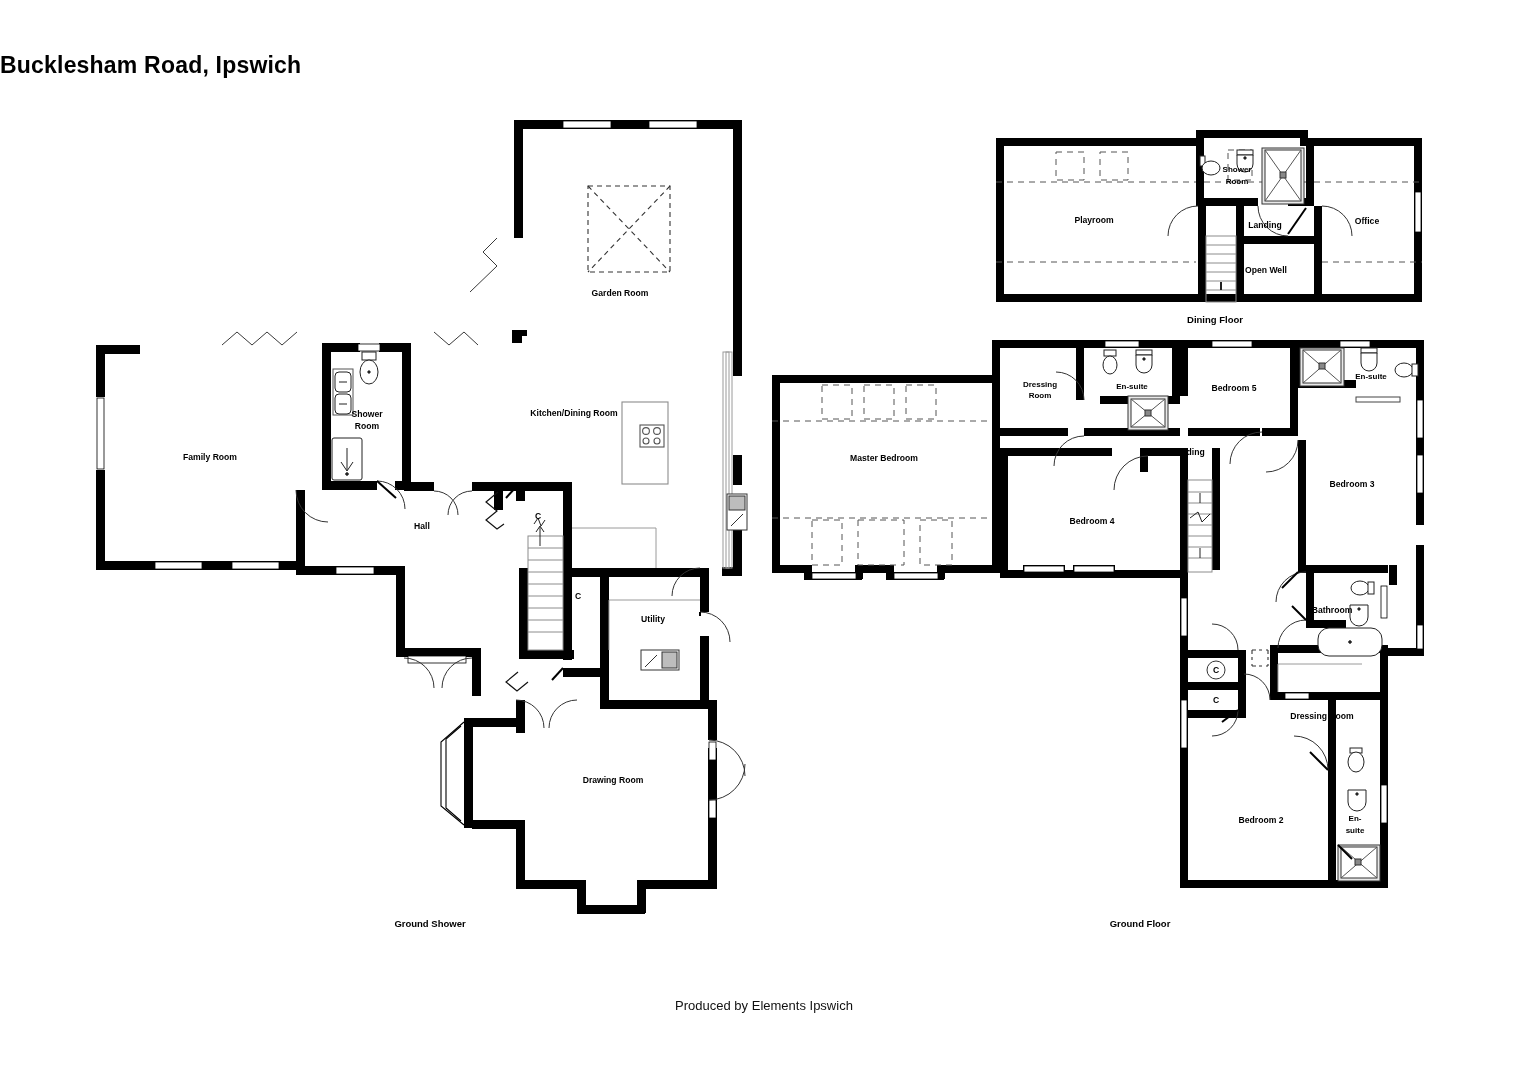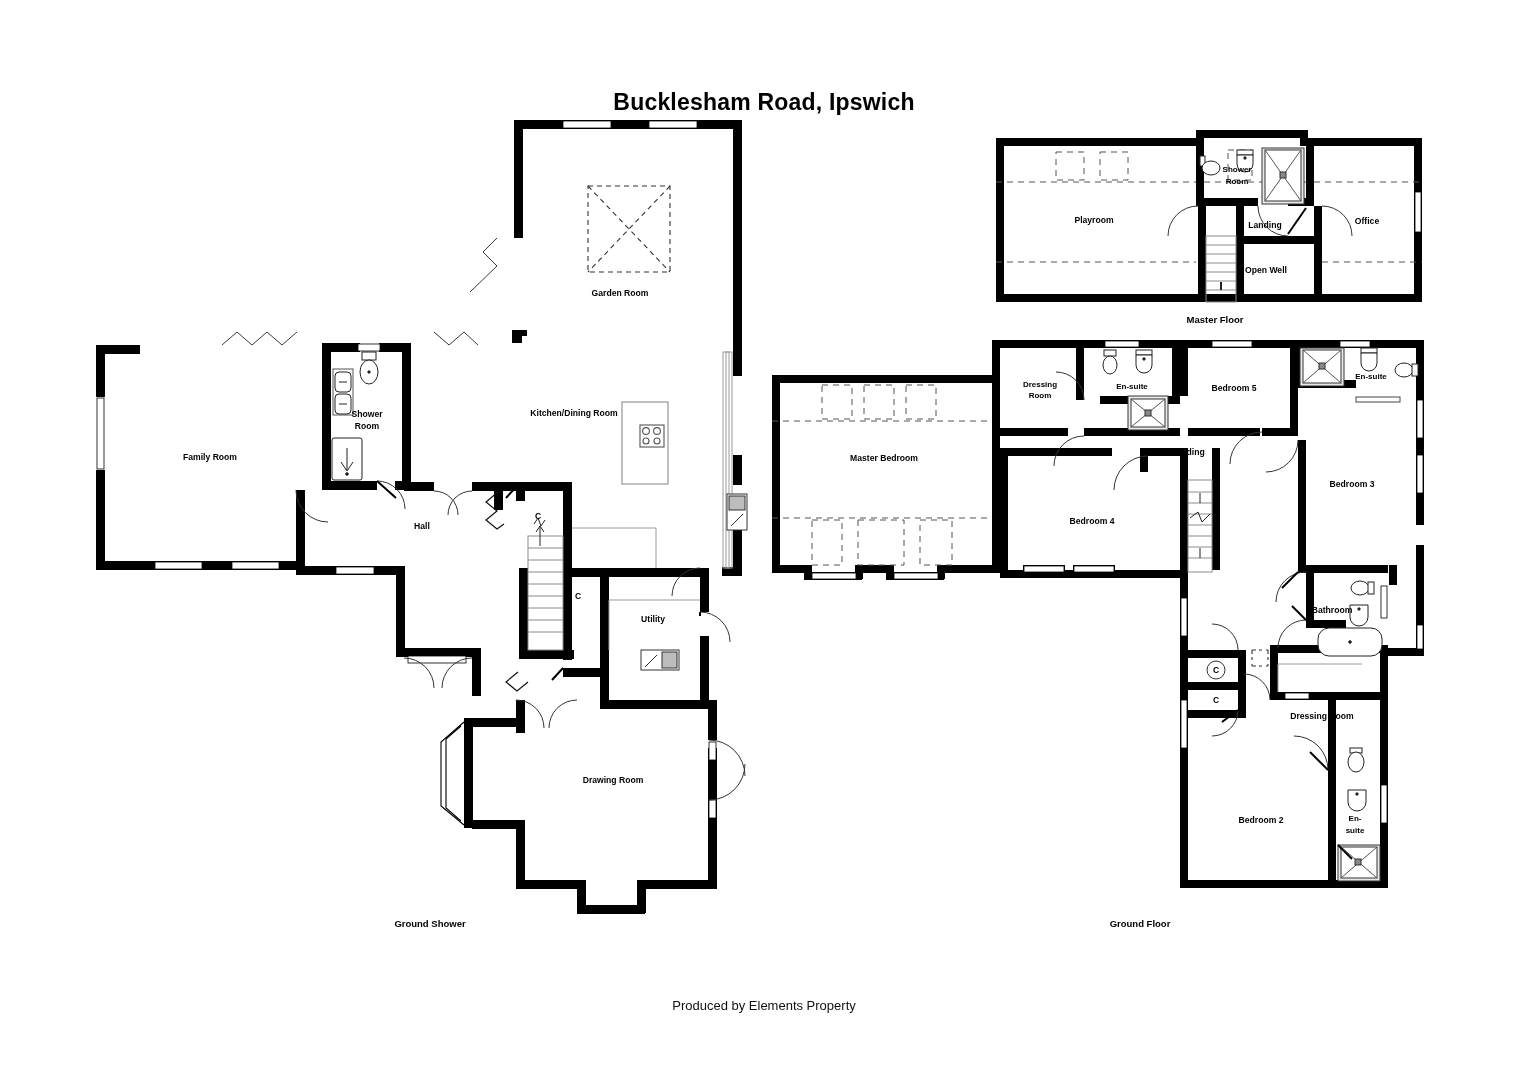--- a/index.html
+++ b/index.html
@@ -5,24 +5,22 @@
   html,body{margin:0;padding:0;}
   body{
     width:1528px;height:1080px;
     background:#ffffff;
     font-family:"Liberation Sans", sans-serif;
     overflow:hidden;
     position:relative;
   }
   #page-title{
     position:absolute;left:0;top:52px;width:1528px;
-    text-align:center;
     font-size:23px;font-weight:bold;color:#000;
     letter-spacing:.2px;
-    margin-top:37px;
   }
   #footer{
     position:absolute;left:0;top:998px;width:1528px;
     text-align:center;font-size:13px;color:#111;
   }
   .floor-label{
     position:absolute;font-size:9.5px;font-weight:bold;color:#000;
     text-align:center;white-space:nowrap;
   }
   .plan{position:absolute;}
@@ -540,15 +538,15 @@
   </g>
 
   <text class="rlabel" x="1094" y="223">Playroom</text>
   <text class="rlabel sm" x="1237" y="172">Shower</text>
   <text class="rlabel sm" x="1237" y="184">Room</text>
   <text class="rlabel" x="1265" y="228">Landing</text>
   <text class="rlabel" x="1367" y="224">Office</text>
   <text class="rlabel" x="1266" y="273">Open Well</text>
 </svg>
 </div>
-<div class="floor-label" style="left:1160px;top:314px;width:110px;">Master Floor</div>
-
-<div id="footer">Produced by Elements Property</div>
+<div class="floor-label" style="left:1160px;top:314px;width:110px;">Dining Floor</div>
+
+<div id="footer">Produced by Elements Ipswich</div>
 
 </body></html>

